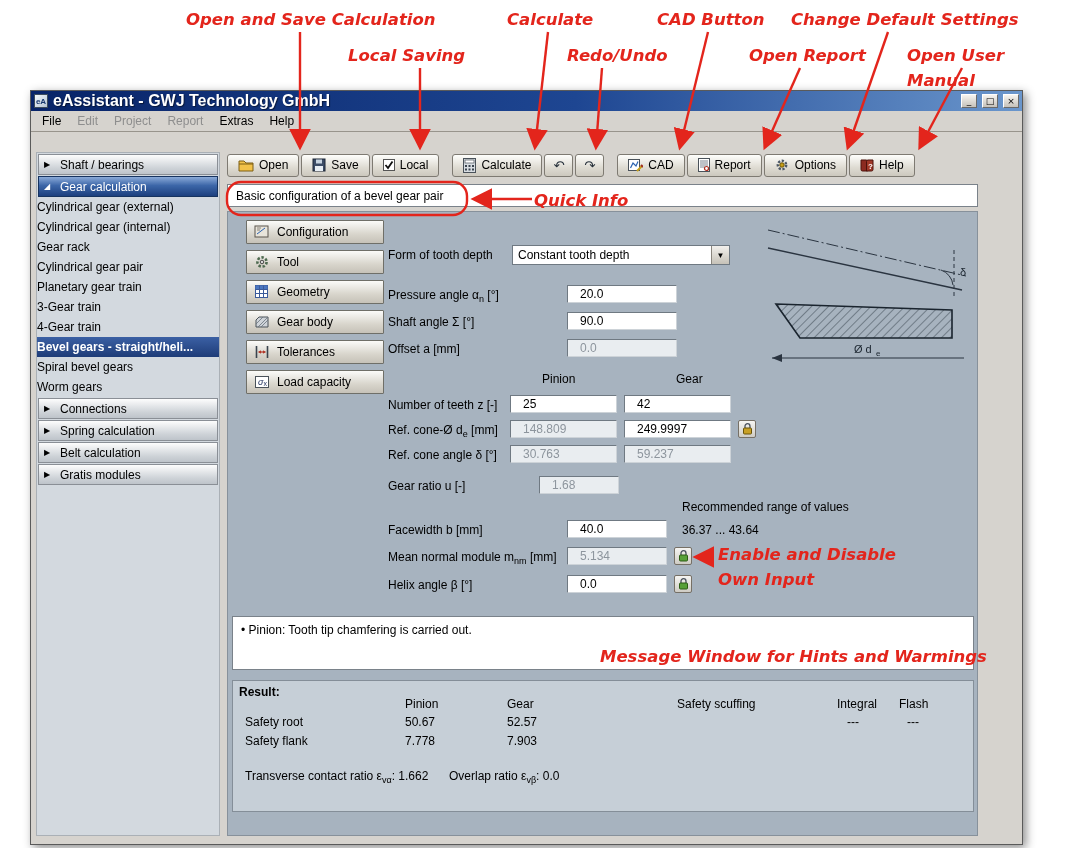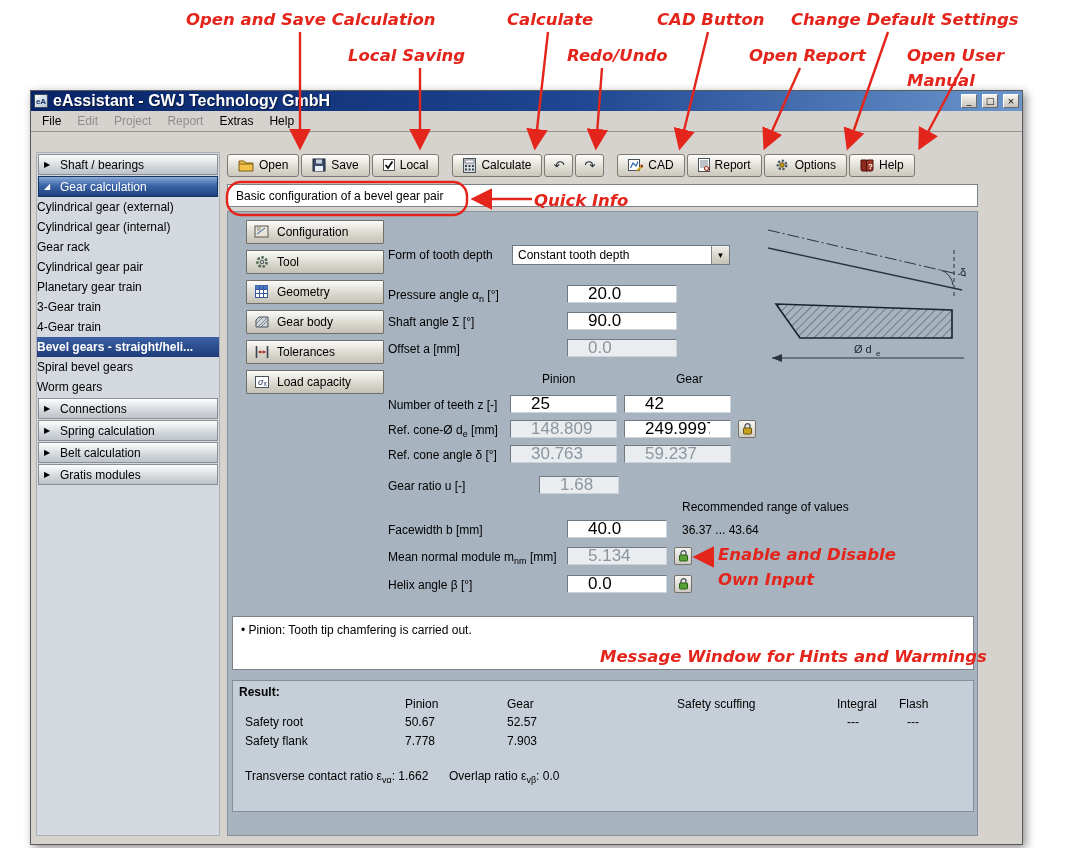--- a/index.html
+++ b/index.html
@@ -58,21 +58,21 @@
                display:flex; align-items:center; padding-left:8px; }
 
   
   .canvas { position:relative; flex:1; margin-top:4px; background:#a7b3bf; border:1px solid #87919b; }
   .nav-btn { position:absolute; left:6px; width:138px; height:24px; display:flex; align-items:center; gap:7px;
              padding:0 7px; background:linear-gradient(180deg,#fbfbf9,#d8d5cc 60%,#c6c2b8);
              border:1px solid #6f6f68; border-radius:1px; font-size:12px; font-family:inherit; cursor:default;margin-left:12px; }
   .flabel { position:absolute; white-space:nowrap; }
   sub { font-size:9px; }
   .fin { position:absolute; height:18px; border:1px solid; border-color:#6f7982 #cdd3d8 #cdd3d8 #6f7982;
-         background:#fff; font-size:17px; font-family:inherit; padding:0 20px; color:#000; }
+         background:#fff; font-size:12px; font-family:inherit; padding:0 12px; color:#000; }
   .fin.dis { background:#e9edf0; color:#8d959d; }
   .combo { position:absolute; height:20px; background:#fff; border:1px solid #6f7982;
            display:flex; align-items:center; cursor:default; }
   .combo-text { flex:1; padding-left:5px; }
   .combo-btn { width:18px; height:100%; background:linear-gradient(180deg,#f2f0ec,#c6c2b8);
                border-left:1px solid #8a867e; font-size:8px; display:flex; align-items:center; justify-content:center; }
   .lock-btn { position:absolute; width:18px; height:18px; padding:0;
               background:linear-gradient(180deg,#f6f5f2,#cfccc4); border:1px solid #767066; border-radius:2px;
               display:flex; align-items:center; justify-content:center; cursor:default; }
   .msgbox { position:absolute; left:4px; top:404px; width:742px; height:54px; background:#fff;

